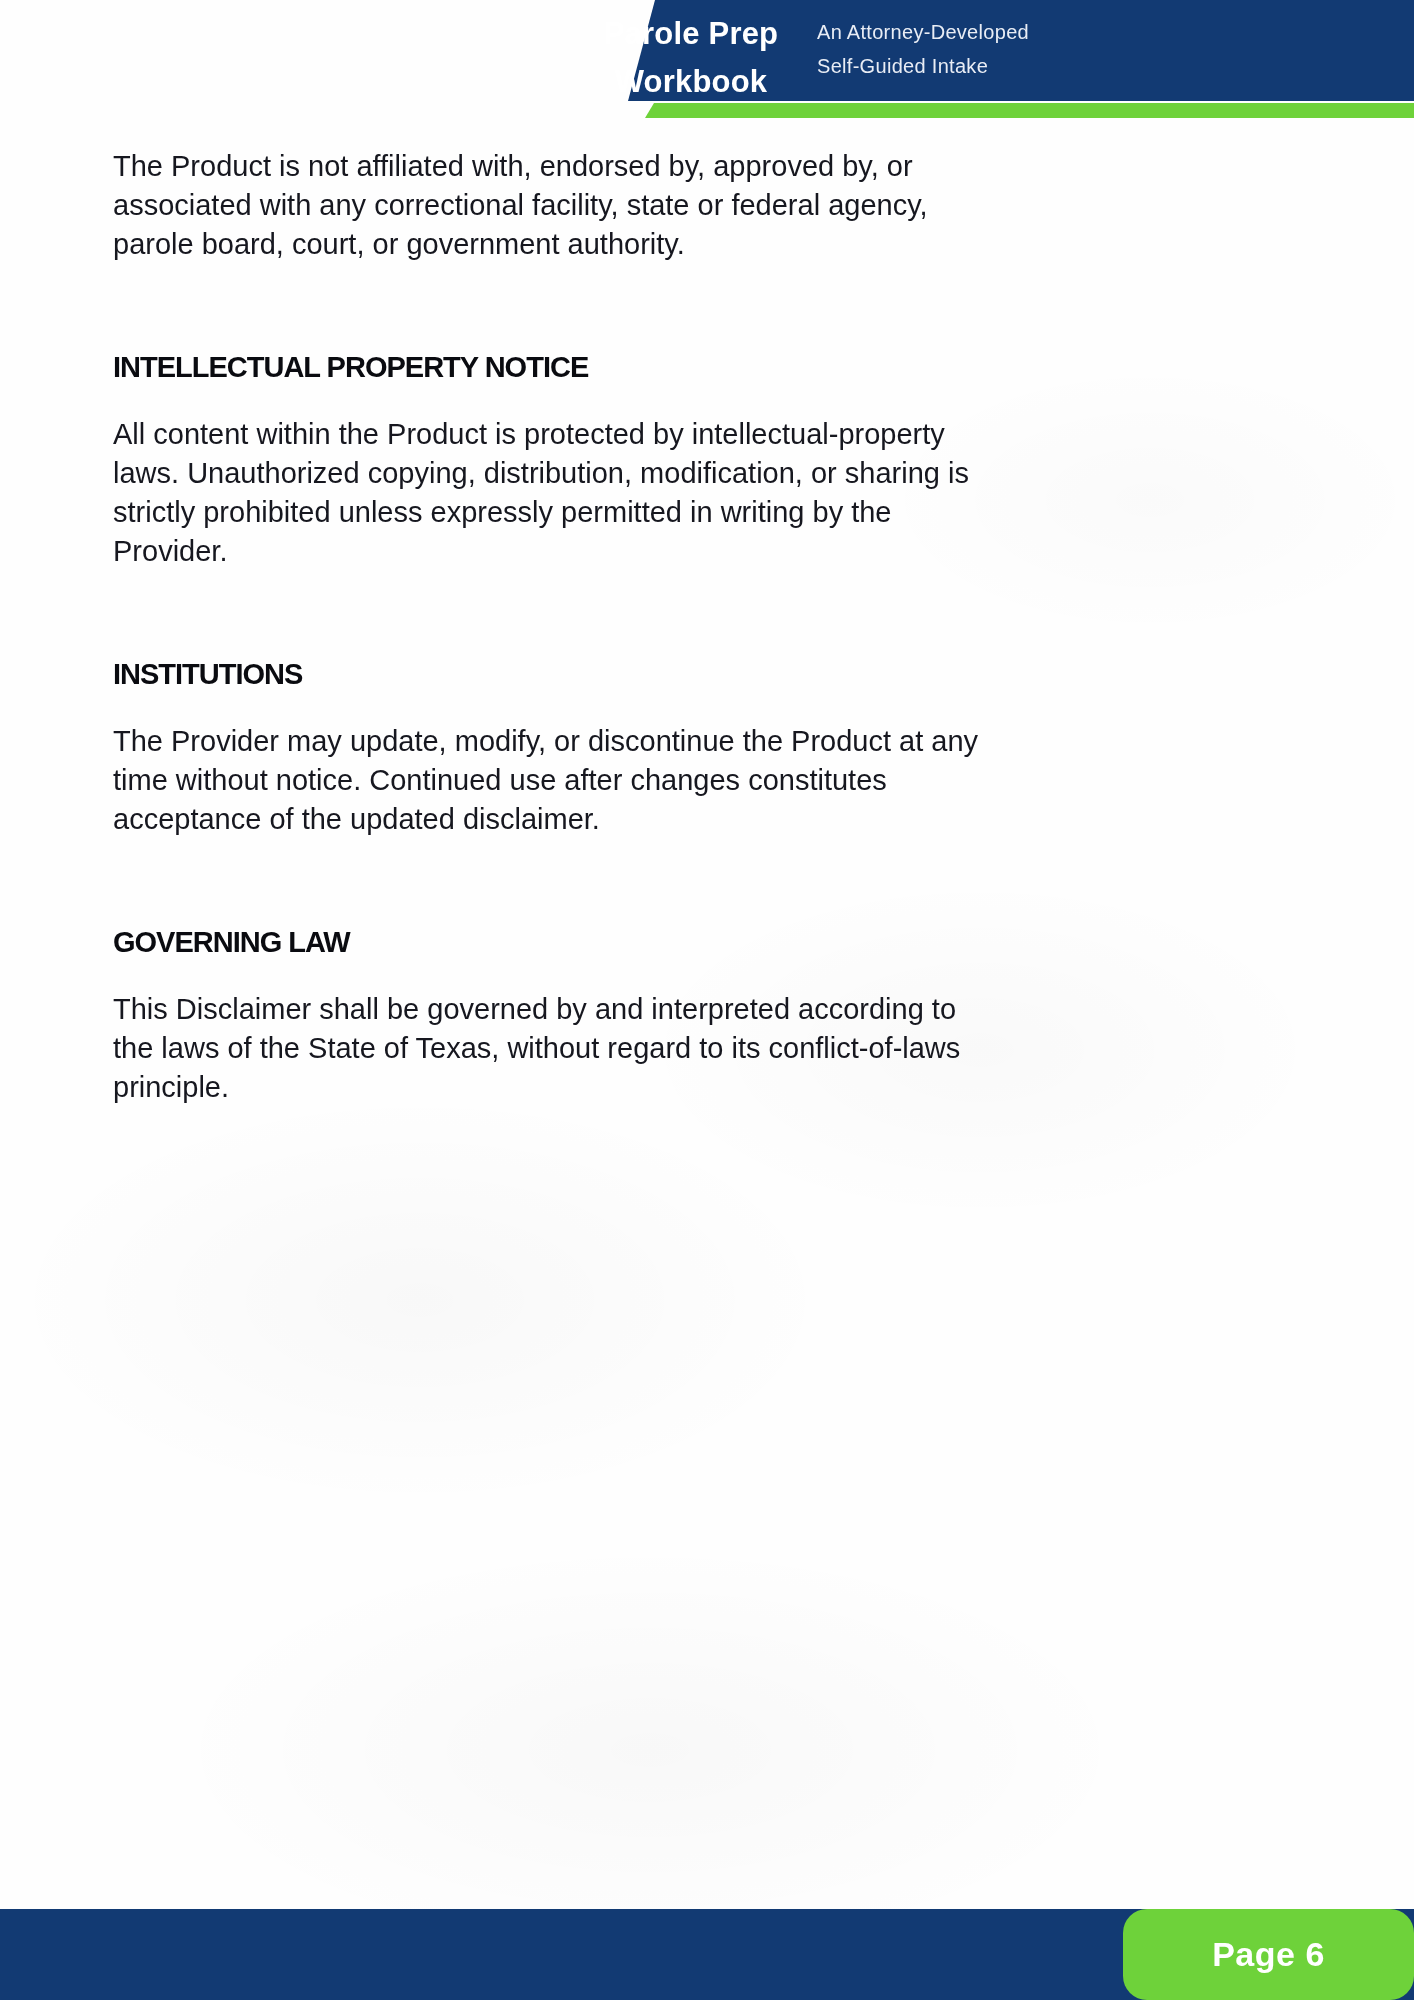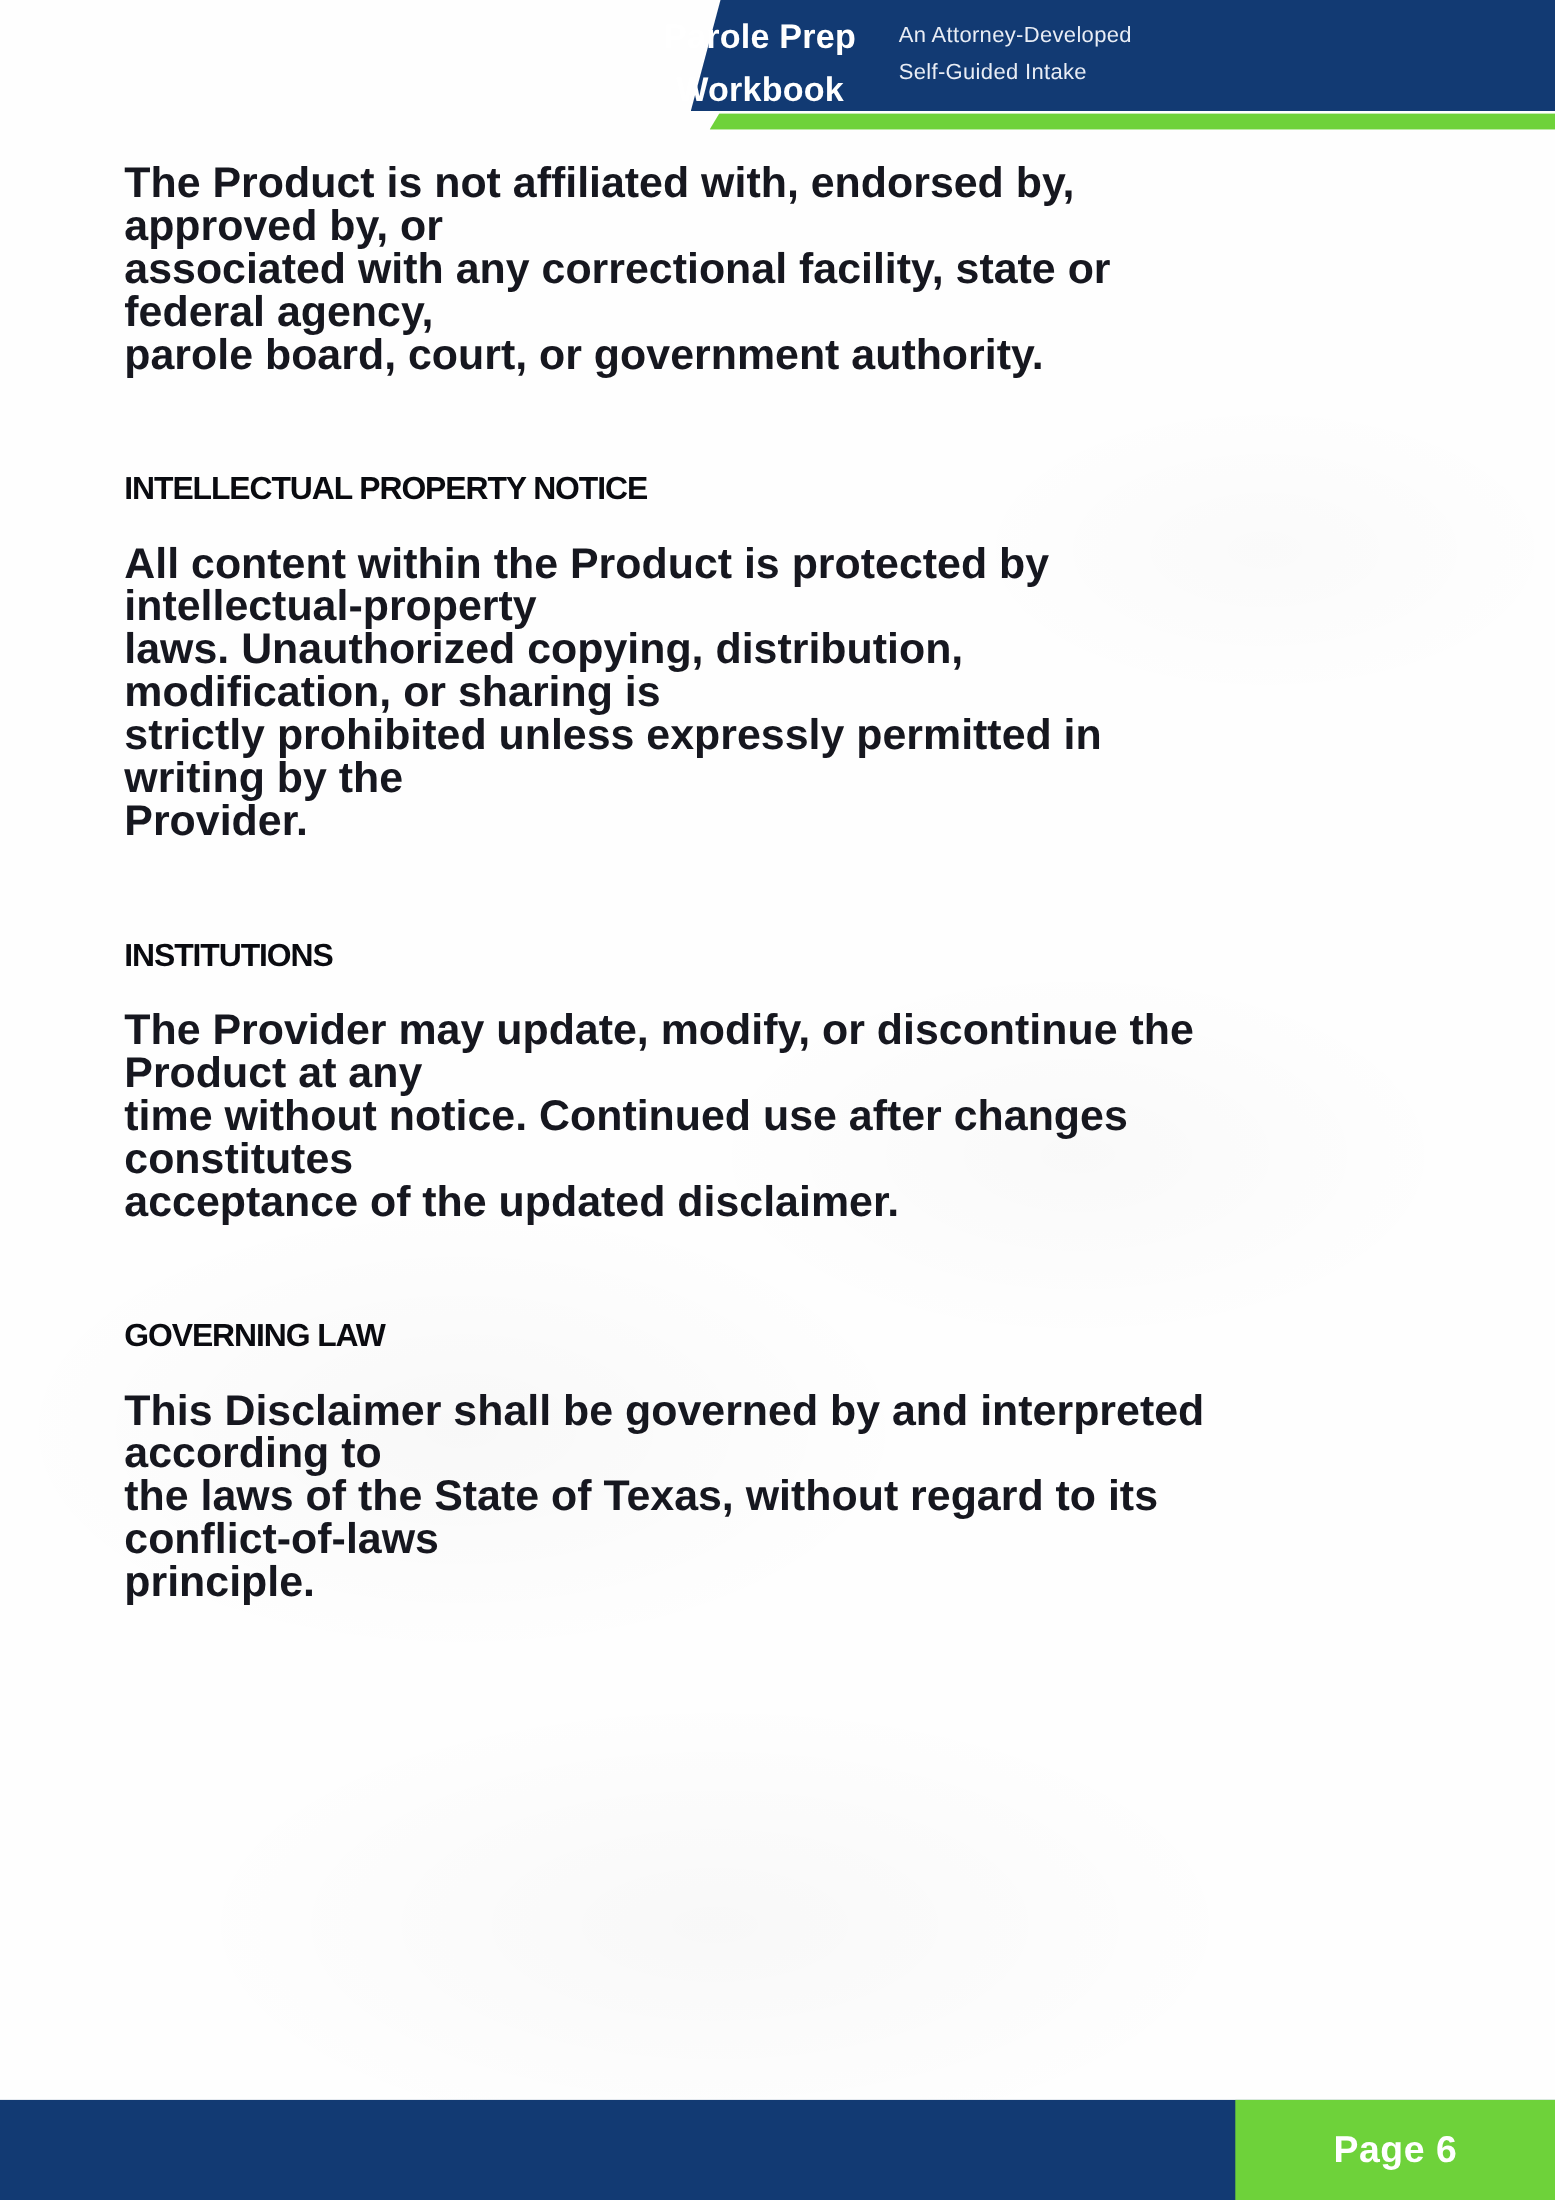--- a/index.html
+++ b/index.html
@@ -63,23 +63,23 @@
   }
   .section h2 {
     font-size: 29px;
     line-height: 34px;
     font-weight: 700;
     letter-spacing: -1px;
     color: #0a0b10;
     margin: 0 0 31px 0;
   }
   .section p {
-    font-size: 39px;
+    font-size: 29px;
     line-height: 39px;
-    font-weight: 700;
+    font-weight: 400;
     color: #16171f;
     letter-spacing: 0px;
     white-space: pre-line;
     margin: 0 0 86px 0;
   }
 
   
   .footer-bar {
     position: absolute;
     left: 0; right: 0; bottom: 0;
@@ -91,20 +91,21 @@
     right: 0; bottom: 0;
     width: 291px; height: 91px;
     background: var(--green, #6ed23a);
     display: flex;
     align-items: center;
     justify-content: center;
     color: #ffffff;
     font-weight: 700;
     font-size: 34px;
     letter-spacing: 0.5px;
+    border-radius: 24px;
   }
 </style>
 </head>
 <body>
 
 <div class="header-banner"></div>
 <div class="header-accent"></div>
 <div class="brand">Parole Prep
 Workbook</div>
 <div class="tagline">An Attorney-Developed

